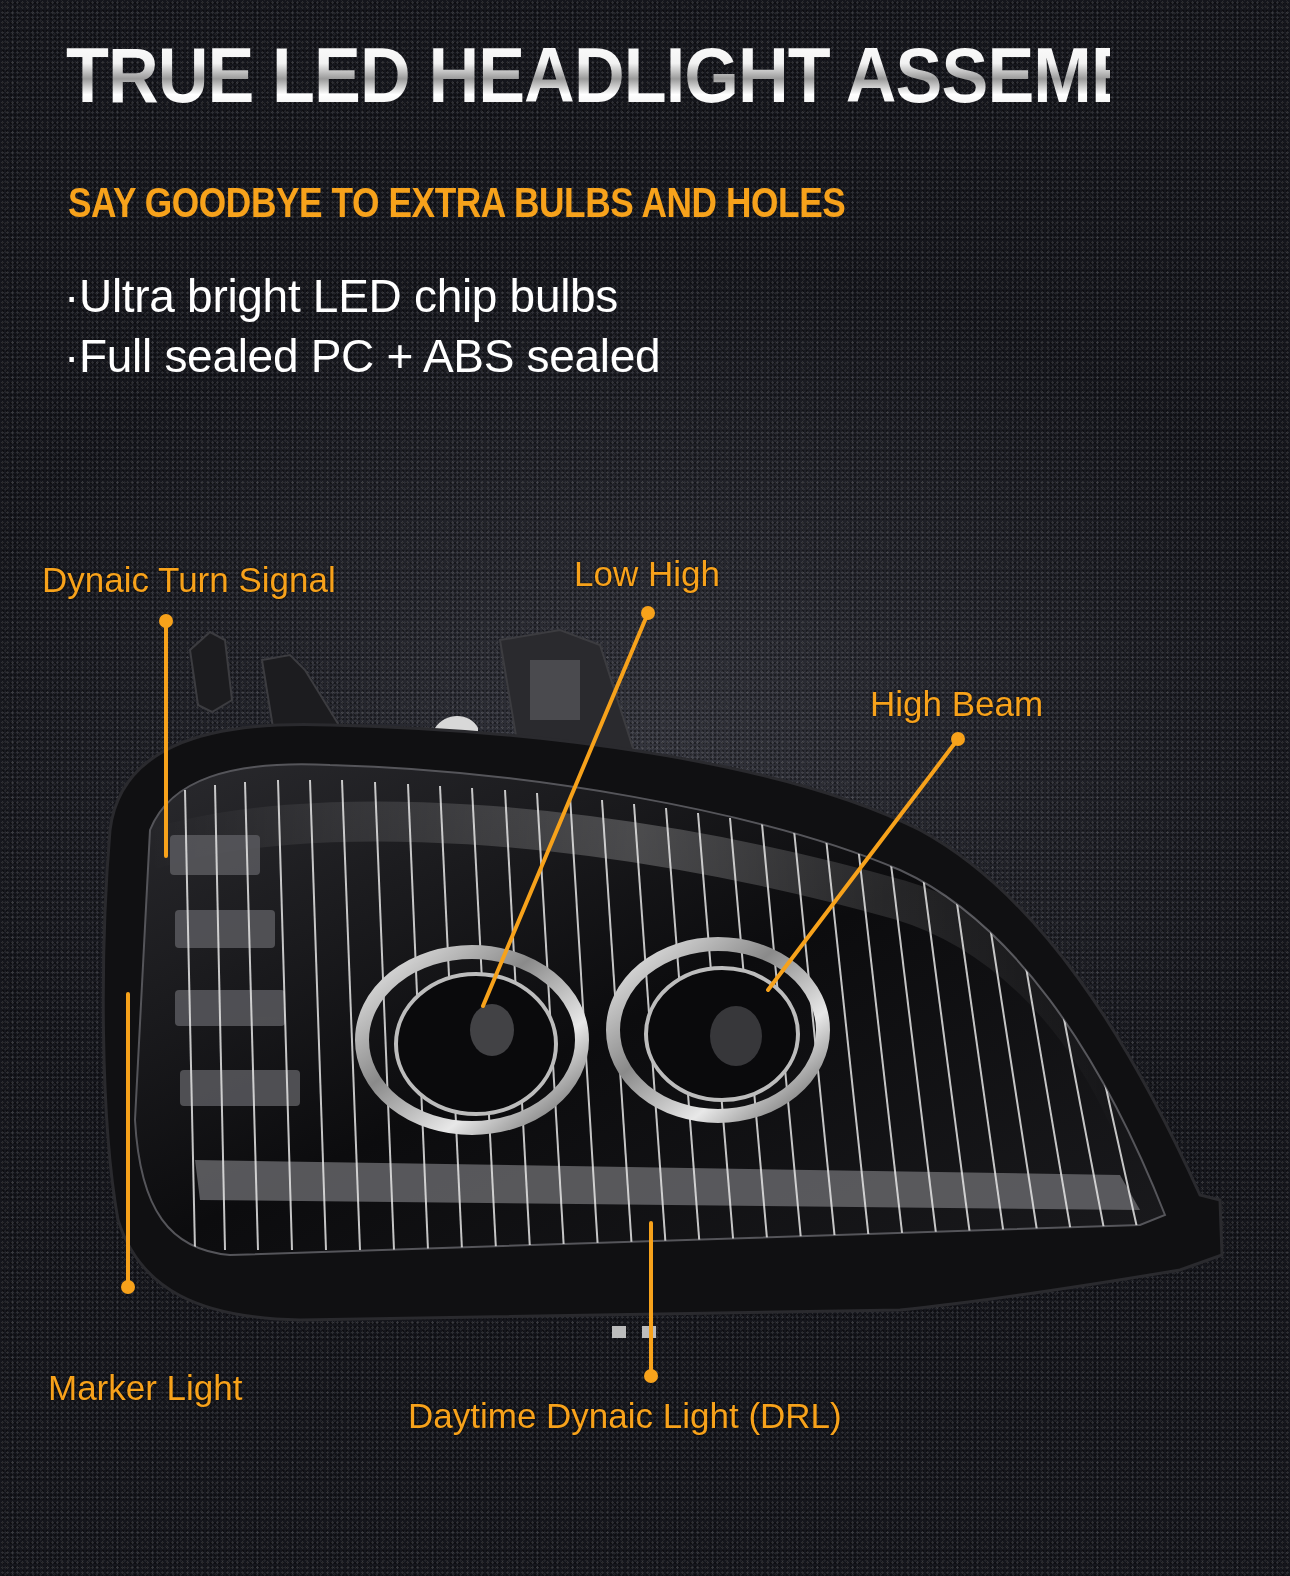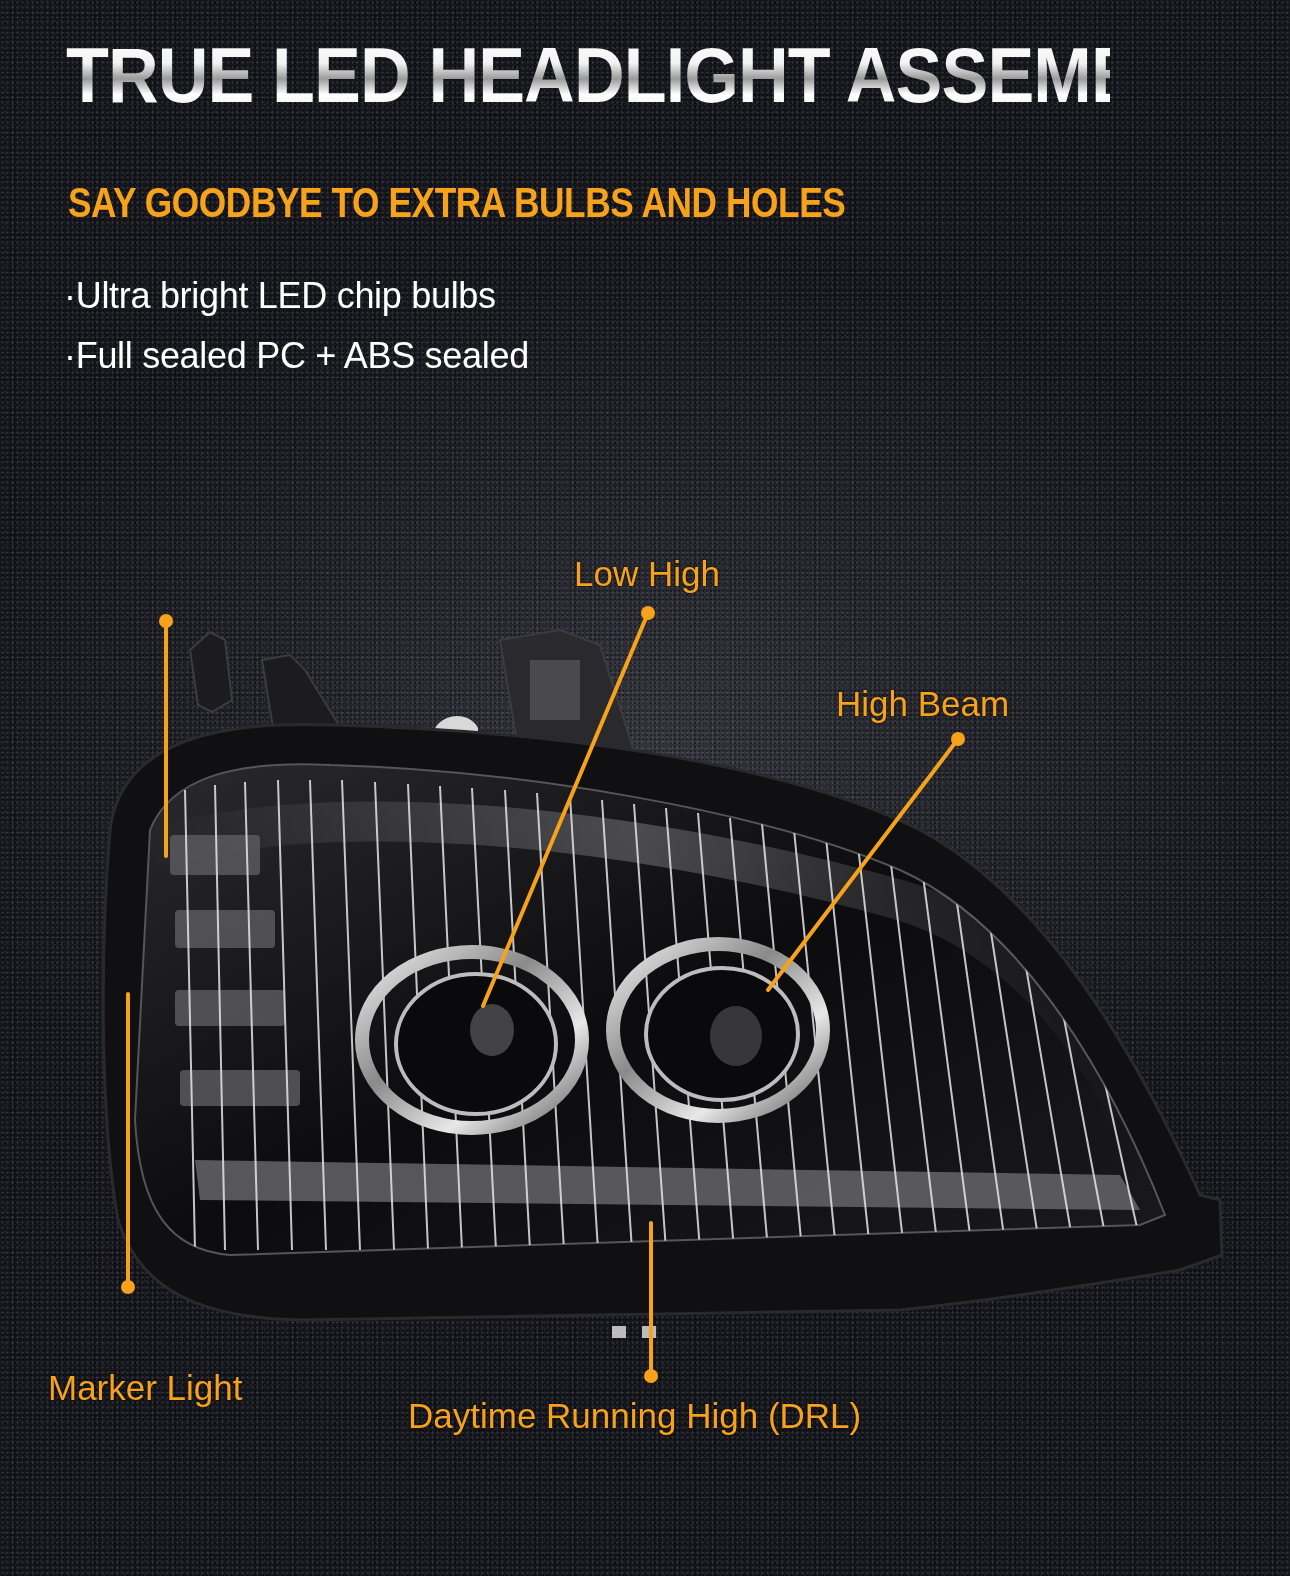--- a/index.html
+++ b/index.html
@@ -36,21 +36,21 @@
   .subtitle {
     position: absolute; left: 68px; top: 178px;
     font-weight: 700; font-size: 43px; color: #f7a21b;
     transform: scaleX(0.82); transform-origin: left top;
     letter-spacing: -0.5px; white-space: nowrap;
   }
   .bullets {
     position: absolute; left: 64px; top: 266px; margin: 0; padding: 0; list-style: none;
   }
   .bullets li {
-    color: #ffffff; font-size: 36px; line-height: 60px; white-space: nowrap;
+    color: #ffffff; font-size: 46px; line-height: 60px; white-space: nowrap;
     letter-spacing: -0.3px;
   }
   .callout {
     position: absolute; color: #f7a21b; font-size: 35px; white-space: nowrap;
     text-shadow: 0 0 3px rgba(0,0,0,0.8);
   }
   svg.art { position: absolute; left: 0; top: 0; }
 </style>
 </head>
 <body>
@@ -172,18 +172,19 @@
       <circle cx="958" cy="739" r="7" stroke="none"></circle>
 
       <line x1="128" y1="994" x2="128" y2="1287"></line>
       <circle cx="128" cy="1287" r="7" stroke="none"></circle>
 
       <line x1="651" y1="1223" x2="651" y2="1376"></line>
       <circle cx="651" cy="1376" r="7" stroke="none"></circle>
     </g>
   </svg>
 
+  <div class="callout" style="left:42px; top:560px;">Dynaic Turn Signal</div>
   <div class="callout" style="left:574px; top:554px;">Low High</div>
-  <div class="callout" style="left:836px; top:684px;">High Beam</div>
+  <div class="callout" style="left:870px; top:684px;">High Beam</div>
   <div class="callout" style="left:48px; top:1368px;">Marker Light</div>
-  <div class="callout" style="left:408px; top:1396px;">Daytime Running High (DRL)</div>
+  <div class="callout" style="left:408px; top:1396px;">Daytime Dynaic Light (DRL)</div>
 
 </div>
 
 </body></html>

